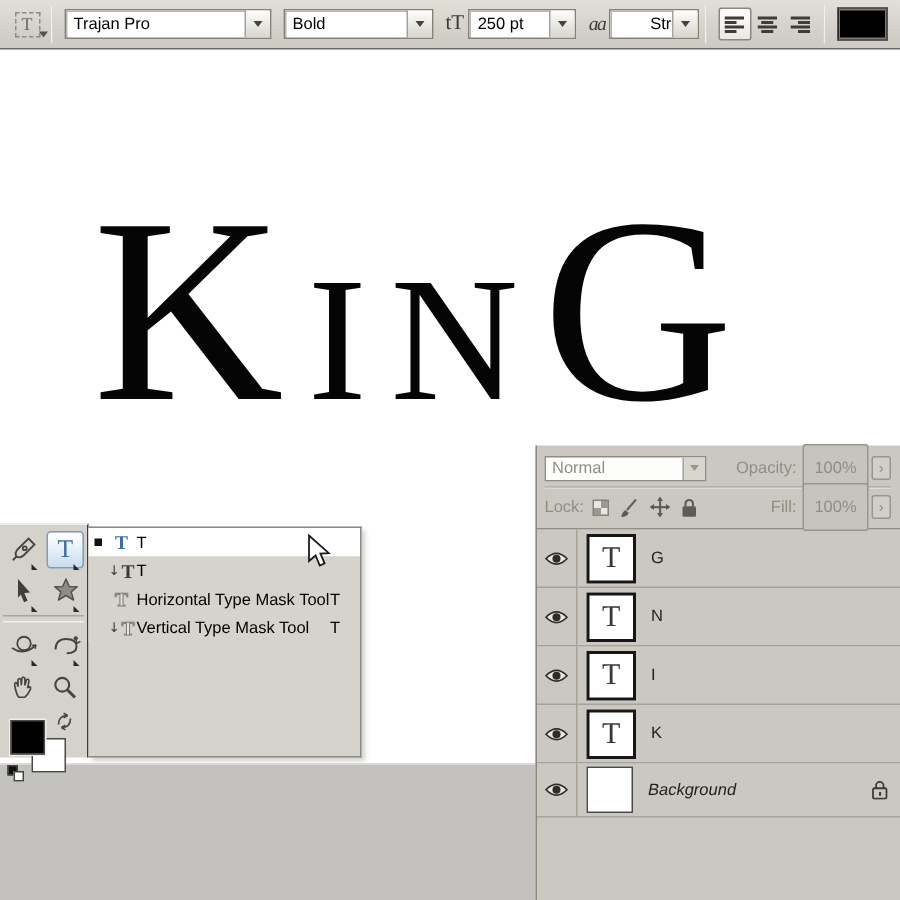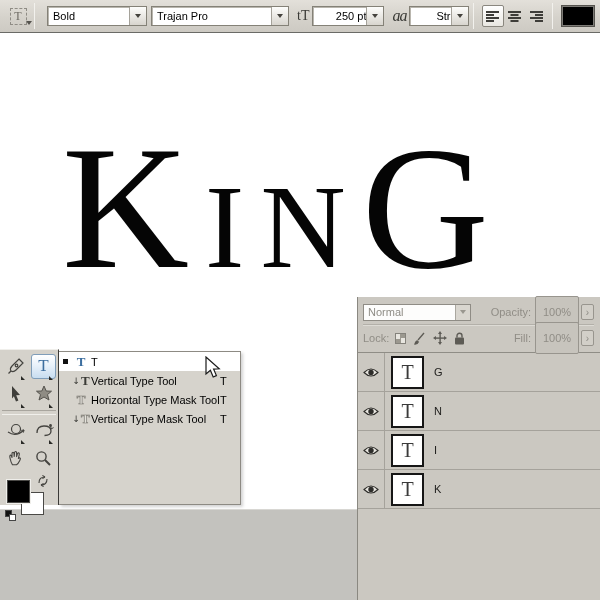--- a/index.html
+++ b/index.html
@@ -32,25 +32,25 @@
     box-shadow:inset 1px 1px 0 #b9b6ae; display:flex; align-items:center;
   }
   .combo .combo-text { flex:1; padding-left:5px; font-size:11px; color:#000; white-space:nowrap; overflow:hidden; }
   .combo .combo-btn {
     width:17px; height:18px; background:linear-gradient(180deg,#fdfdfb,#d8d5ce);
     border-left:1px solid #a5a29a; display:flex; align-items:center; justify-content:center;
   }
   .chev-down { width:0; height:0; border-left:3.5px solid transparent; border-right:3.5px solid transparent; border-top:4.5px solid #44423d; }
   .combo-font { width:138px; margin-left:4px; }
   .combo-style { width:100px; margin-left:8px; }
-  .combo-size { width:72px; margin-left:3px;text-align:right; }
+  .combo-size { width:72px; margin-left:3px; }
   .combo-aa { width:60px; margin-left:3px;padding-left:21px; }
   .glyph-icon { font-family:"Liberation Serif", serif; color:#3a3a36; margin-left:8px; }
   .size-icon { font-size:14px; }
-  .aa-icon { font-size:16px; font-style:italic; letter-spacing:-1px; }
+  .aa-icon { font-size:13px; font-style:italic; letter-spacing:-1px; }
   .align-group { display:flex; margin-left:4px; }
   .align-btn { width:22px; height:22px; display:flex; align-items:center; justify-content:center; border:1px solid transparent; }
   .align-btn.active { background:linear-gradient(180deg,#ffffff,#e9e7e1); border:1px solid #8a877f; border-radius:2px; }
   .color-swatch { width:34px; height:22px; margin-left:4px; background:#000; border:1px solid #55534e; box-shadow:inset 0 0 0 1px #7d7b76; }
 
   
   .king-text {
     position:absolute; left:62px; top:120px; line-height:1;
     font-family:"Liberation Serif", serif; color:#050505; letter-spacing:16px; white-space:nowrap;
   }
@@ -156,29 +156,29 @@
 </head>
 <body>
 
 <div class="options-bar">
   <div class="tool-preset">
     <div class="tp-frame">T</div>
     <div class="tp-arrow"></div>
   </div>
   <div class="ob-sep"></div>
 
+  <div class="combo combo-font">
+    <span class="combo-text">Trajan Pro</span>
+    <span class="combo-btn">
+        <span class="chev-down"></span>
+      </span>
+  </div>
+
   <div class="combo combo-style">
     <span class="combo-text">Bold</span>
-    <span class="combo-btn">
-        <span class="chev-down"></span>
-      </span>
-  </div>
-
-  <div class="combo combo-font">
-    <span class="combo-text">Trajan Pro</span>
     <span class="combo-btn">
         <span class="chev-down"></span>
       </span>
   </div>
 
   <span class="glyph-icon size-icon">tT</span>
   <div class="combo combo-size">
     <span class="combo-text">250 pt</span>
     <span class="combo-btn">
         <span class="chev-down"></span>
@@ -326,21 +326,20 @@
         <span class="t-solid-blue">T</span>
       </span>
     <span class="fi-shortcut">T</span>
   </div>
   <div class="flyout-item">
     <span class="fi-bullet"></span>
     <span class="fi-icon">
         <span class="v-arrow">↓</span>
         <span class="t-solid-dark">T</span>
       </span>
-    <span class="fi-label">Vertical Type Tool</span>
     <span class="fi-shortcut">T</span>
   </div>
   <div class="flyout-item">
     <span class="fi-bullet"></span>
     <span class="fi-icon">
         <span class="t-mask">T</span>
       </span>
     <span class="fi-label">Horizontal Type Mask Tool</span>
     <span class="fi-shortcut">T</span>
   </div>
@@ -444,14 +443,31 @@
     <div class="layer-row">
       <span class="eye-col">
         <svg width="16" height="11">
             <path d="M1,5.5 Q8,-1.5 15,5.5 Q8,12.5 1,5.5 Z" fill="#e9e7e1" stroke="#2d2c29" stroke-width="1.1"></path>
             <circle cx="8" cy="5.5" r="2.7" fill="#2d2c29"></circle>
           </svg>
       </span>
       <span class="thumb">T</span>
       <span class="layer-name">K</span>
     </div>
+    <div class="layer-row" style="height:36px;">
+      <span class="eye-col">
+        <svg width="16" height="11">
+            <path d="M1,5.5 Q8,-1.5 15,5.5 Q8,12.5 1,5.5 Z" fill="#e9e7e1" stroke="#2d2c29" stroke-width="1.1"></path>
+            <circle cx="8" cy="5.5" r="2.7" fill="#2d2c29"></circle>
+          </svg>
+      </span>
+      <span class="thumb bg-thumb"></span>
+      <span class="layer-name italic">Background</span>
+      <span class="row-lock">
+        <svg width="11" height="13">
+            <rect x="1" y="5.5" width="9" height="7" rx="1" fill="none" stroke="#3c3b38" stroke-width="1.2"></rect>
+            <path d="M3,5.5 V3.8 a2.5,2.5 0 0 1 5,0 V5.5" fill="none" stroke="#3c3b38" stroke-width="1.2"></path>
+            <rect x="5" y="8" width="1.4" height="2.5" fill="#3c3b38"></rect>
+          </svg>
+      </span>
+    </div>
   </div>
 </div>
 
 </body></html>

